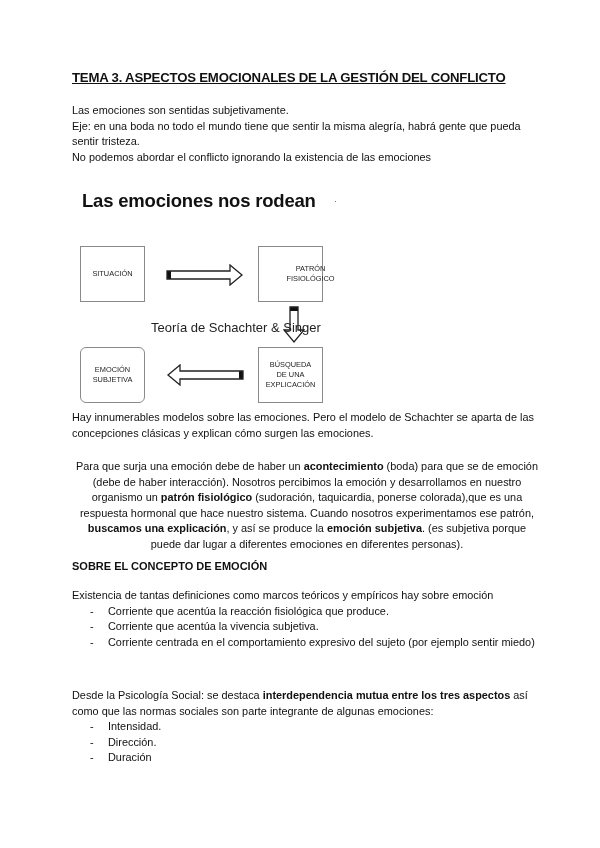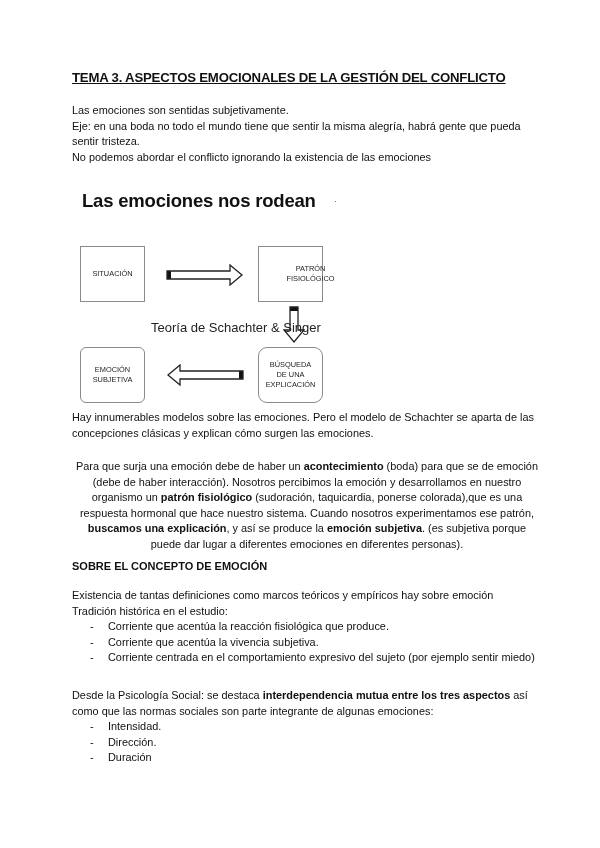--- a/index.html
+++ b/index.html
@@ -45,21 +45,21 @@
       <span>SITUACIÓN</span>
     </div>
 
     <div class="box" style="left:258px; top:246px;padding-left:40px;">
       <div>
         <div>PATRÓN</div>
         <div>FISIOLÓGICO</div>
       </div>
     </div>
 
-    <div class="box" style="left:258px; top:347px;border-radius:9px;">
+    <div class="box" style="left:258px; top:347px;">
       <div>
         <div>BÚSQUEDA</div>
         <div>DE UNA</div>
         <div>EXPLICACIÓN</div>
       </div>
     </div>
 
     <div class="box" style="left:80px; top:347px;border-radius:6px;">
       <div>
         <div>EMOCIÓN</div>
@@ -88,21 +88,20 @@
   <div class="para" style="top:410px;">Hay innumerables modelos sobre las emociones. Pero el modelo de Schachter se aparta de las concepciones clásicas y explican cómo surgen las emociones.</div>
 
   <div class="para" style="top:459px;text-align:center;">
     <span>Para que surja una emoción debe de haber un </span><b>acontecimiento</b><span> (boda) para que se de emoción (debe de haber interacción). Nosotros percibimos la emoción y desarrollamos en nuestro organismo un </span><b>patrón fisiológico</b><span> (sudoración, taquicardia, ponerse colorada),que es una respuesta hormonal que hace nuestro sistema. Cuando nosotros experimentamos ese patrón, </span><b>buscamos una explicación</b><span>, y así se produce la </span><b>emoción subjetiva</b><span>. (es subjetiva porque puede dar lugar a diferentes emociones en diferentes personas).</span>
   </div>
 
   <div class="section-head">SOBRE EL CONCEPTO DE EMOCIÓN</div>
 
   <div class="para" style="top:588px;">
     <p>Existencia de tantas definiciones como marcos teóricos y empíricos hay sobre emoción</p>
-    <p>Tradición histórica en el estudio:</p>
     <ul class="dash">
       <li>Corriente que acentúa la reacción fisiológica que produce.</li>
       <li>Corriente que acentúa la vivencia subjetiva.</li>
       <li>Corriente centrada en el comportamiento expresivo del sujeto (por ejemplo sentir miedo)</li>
     </ul>
   </div>
 
   <div class="para" style="top:688px;">
     <p>
       <span>Desde la Psicología Social: se destaca </span><b>interdependencia mutua entre los tres aspectos</b><span> así como que las normas sociales son parte integrante de algunas emociones:</span>

